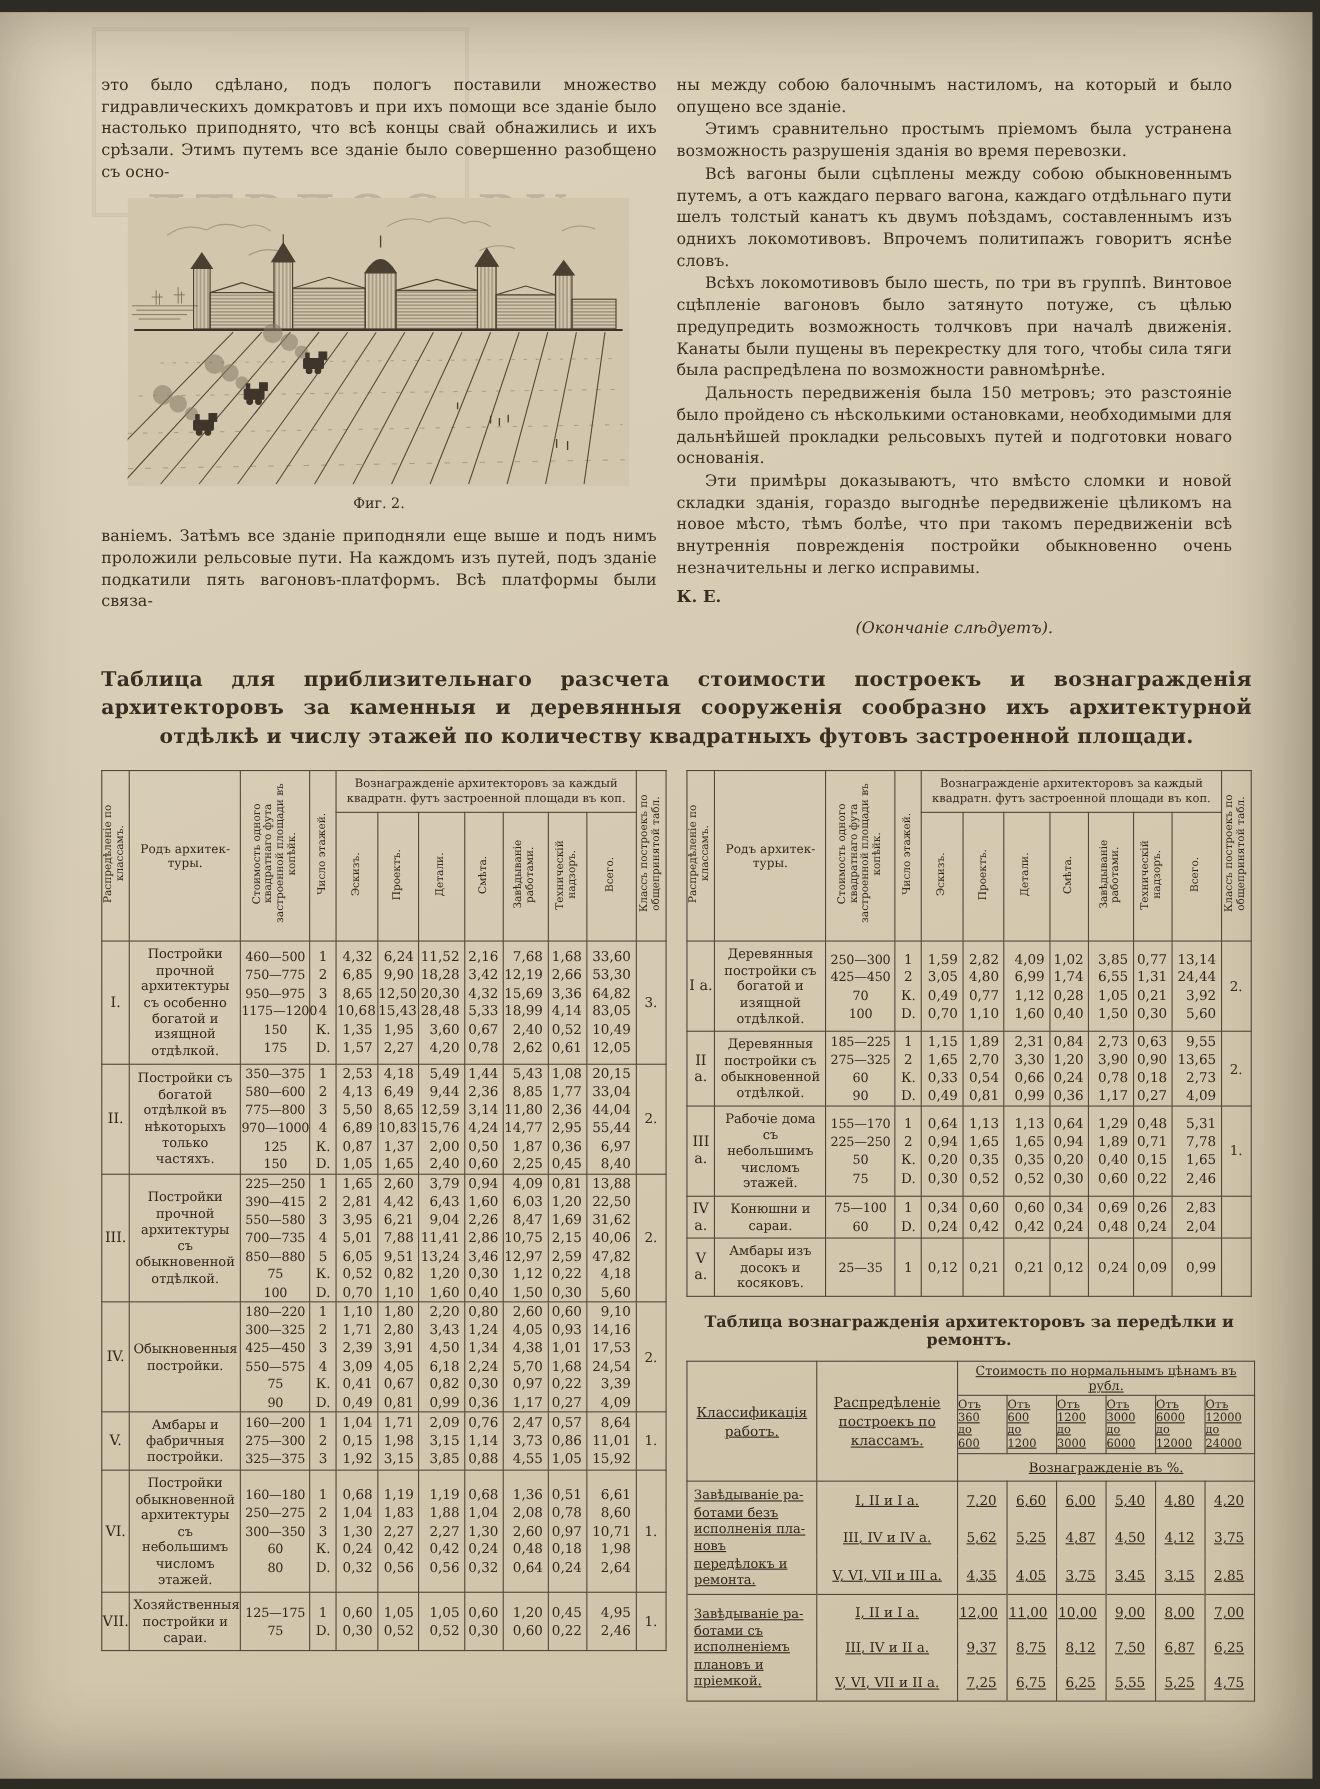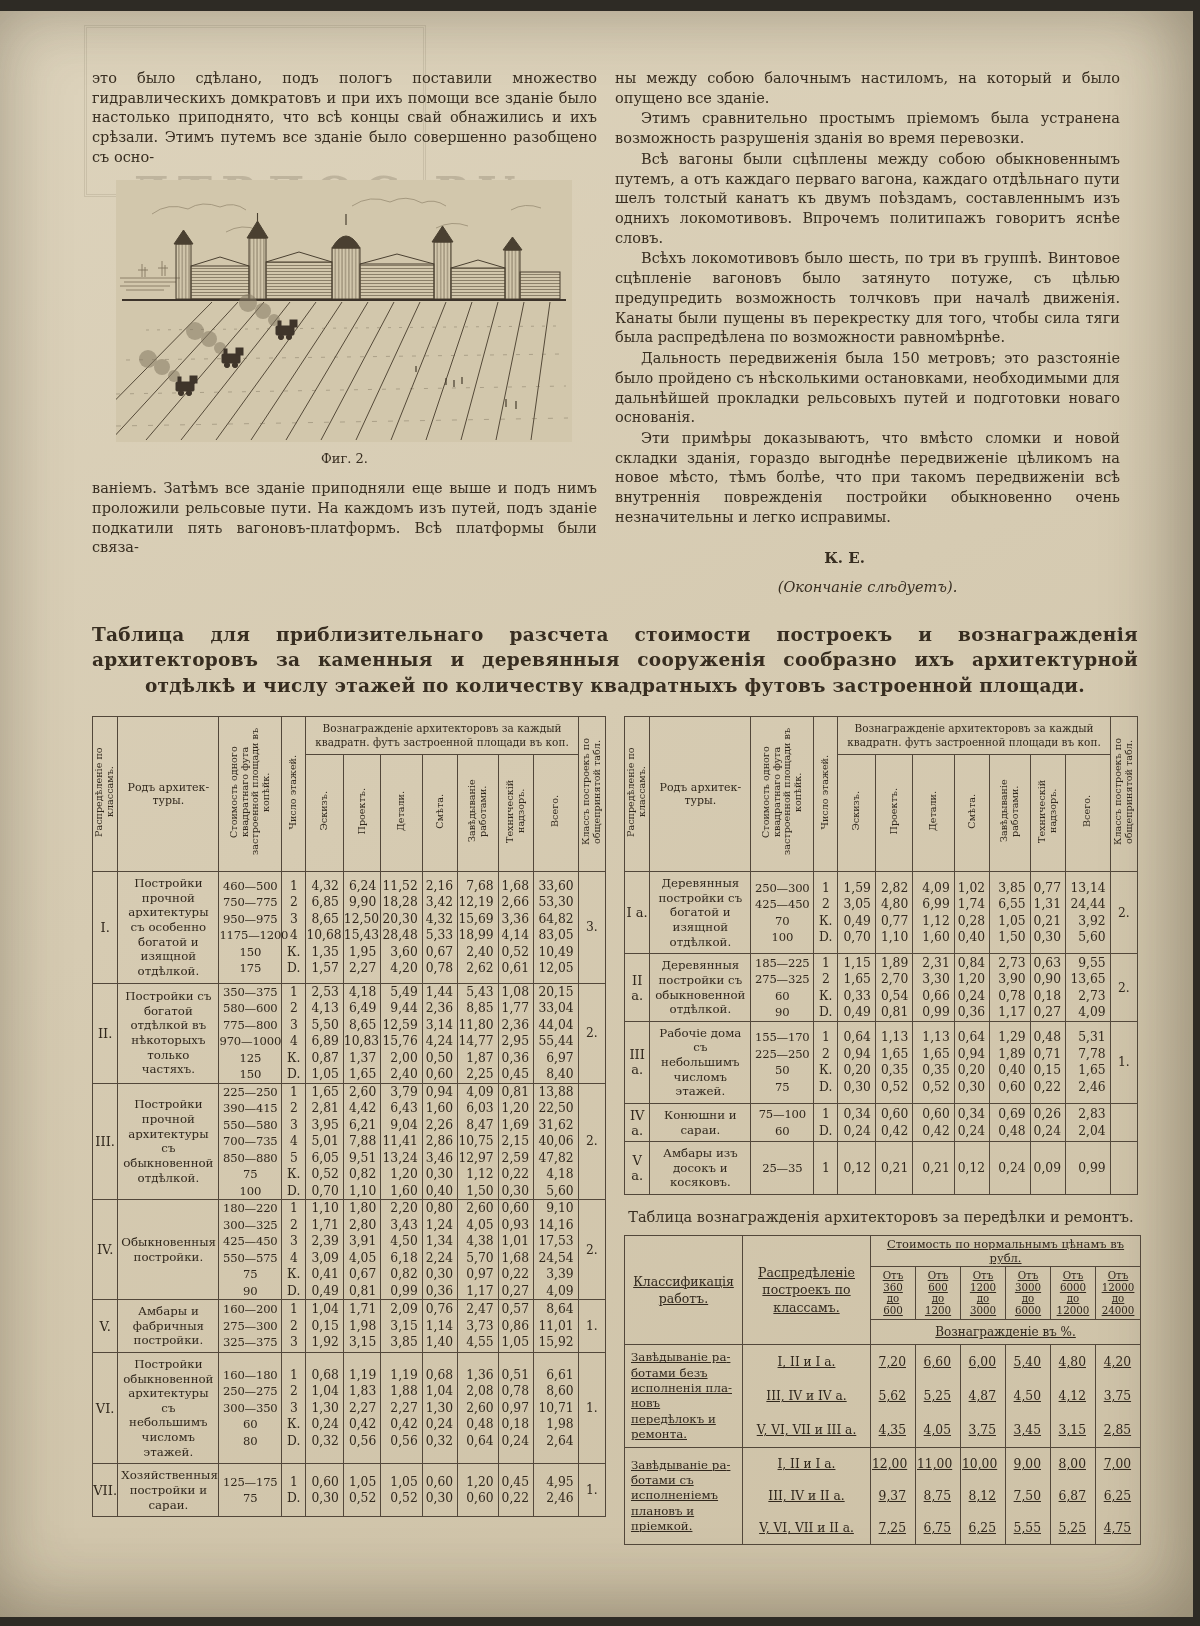--- a/index.html
+++ b/index.html
@@ -32,21 +32,21 @@
   .columns { display:flex; gap:18px; margin-top:20px; }
   .col { width:505px; font-size:14.5px; line-height:1.36; text-align:justify; }
   .col p { margin:0; }
   .col p.ind { text-indent:26px; }
   .col p + p { margin-top:1px; }
 
   .figure { width:458px; margin:12px auto 0; }
   .figure svg { display:block; }
   .fig-caption { text-align:center; font-size:13px; margin:8px 0 12px; }
 
-  .sig { text-align:center; padding-right:46px; font-weight:bold; margin-top:20px; font-size:15px; }
+  .sig { text-align:left; padding-right:46px; font-weight:bold; margin-top:4px; font-size:15px; }
   .footnote { text-align:center; font-style:italic; margin-top:10px; }
 
   .tables-intro {
     margin-top:24px; font-weight:bold; font-size:18.5px; line-height:1.38;
     text-align:justify; text-align-last:center; letter-spacing:.3px;
   }
 
   .tables-row { display:flex; gap:18px; margin-top:18px; align-items:flex-start; }
   .tcol { width:514px; }
 
@@ -65,26 +65,26 @@
   .mt tbody td { vertical-align:middle; border-top:1px solid #52473a; }
   .mt .ln { height:16.5px; line-height:16.5px; font-size:12.3px; white-space:nowrap; }
   .mt td.kl { text-align:center; font-size:13px; }
   .mt td.ds { font-size:11.8px; line-height:1.24; text-align:center; padding:4px 3px; }
   .mt td.st .ln { text-align:center; font-size:11.6px; letter-spacing:-.2px; }
   .mt td.fl .ln { text-align:center; }
   .mt td.nm .ln { text-align:right; padding-right:4px; }
   .mt td.gc { text-align:center; font-size:12.3px; }
 
   
-  .rt-title { font-weight:normal; font-size:14.5px; text-align:center; margin:14px 0 10px; }
+  .rt-title { font-weight:bold; font-size:14.5px; text-align:center; margin:14px 0 10px; }
   table.rt { border-collapse:collapse; width:100%; table-layout:fixed; color:#31281d; border:1px solid #52473a; }
   .rt th, .rt td { border:1px solid #52473a; font-weight:normal;text-decoration:underline; }
   .rt th.h1 { font-size:12.5px; padding:4px; line-height:1.4; }
   .rt th.cost-h { font-size:11.5px; height:24px; }
-  .rt th.range div { font-size:10.3px; line-height:1.12; text-align:center; }
+  .rt th.range div { font-size:10.3px; line-height:1.12; text-align:left; }
   .rt th.range { padding:3px 0; }
   .rt th.fee-pct { font-size:12px; height:22px; }
   .rt tbody td { border-top:none; border-bottom:none; height:30px; vertical-align:middle; }
   .rt tbody tr.grp-first td { border-top:1px solid #52473a; }
   .rt td.glabel { font-size:11.8px; line-height:1.3; padding:5px 6px; text-align:left; }
   .rt td.cls { font-size:12.2px; text-align:center; }
   .rt td.val { font-size:12.3px; text-align:right; padding-right:9px; }
 </style>
 </head>
 <body>
@@ -598,21 +598,21 @@
                   <div class="ln">3,15</div>
                 </td>
                 <td class="nm">
                   <div class="ln">2,09</div>
                   <div class="ln">3,15</div>
                   <div class="ln">3,85</div>
                 </td>
                 <td class="nm">
                   <div class="ln">0,76</div>
                   <div class="ln">1,14</div>
-                  <div class="ln">1,40</div>
+                  <div class="ln">0,88</div>
                 </td>
                 <td class="nm">
                   <div class="ln">2,47</div>
                   <div class="ln">3,73</div>
                   <div class="ln">4,55</div>
                 </td>
                 <td class="nm">
                   <div class="ln">0,57</div>
                   <div class="ln">0,86</div>
                   <div class="ln">1,05</div>

